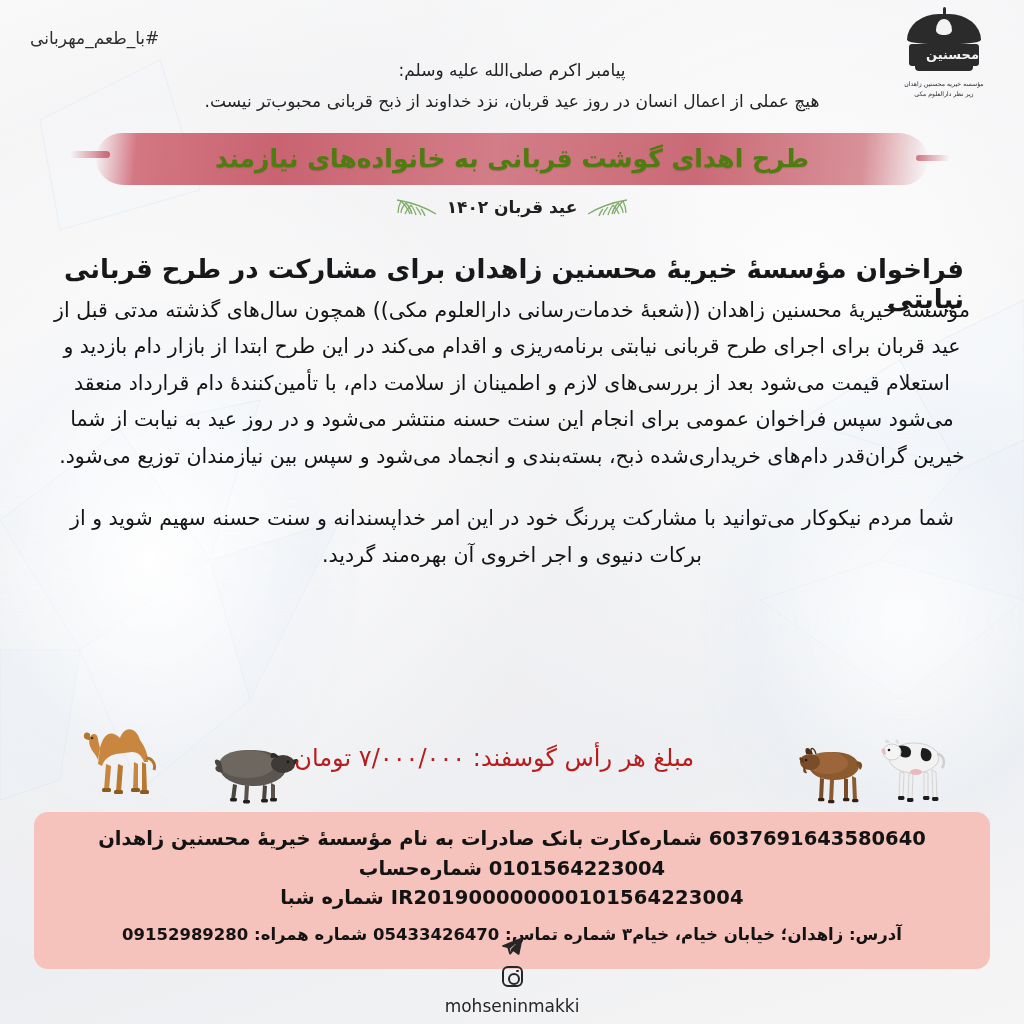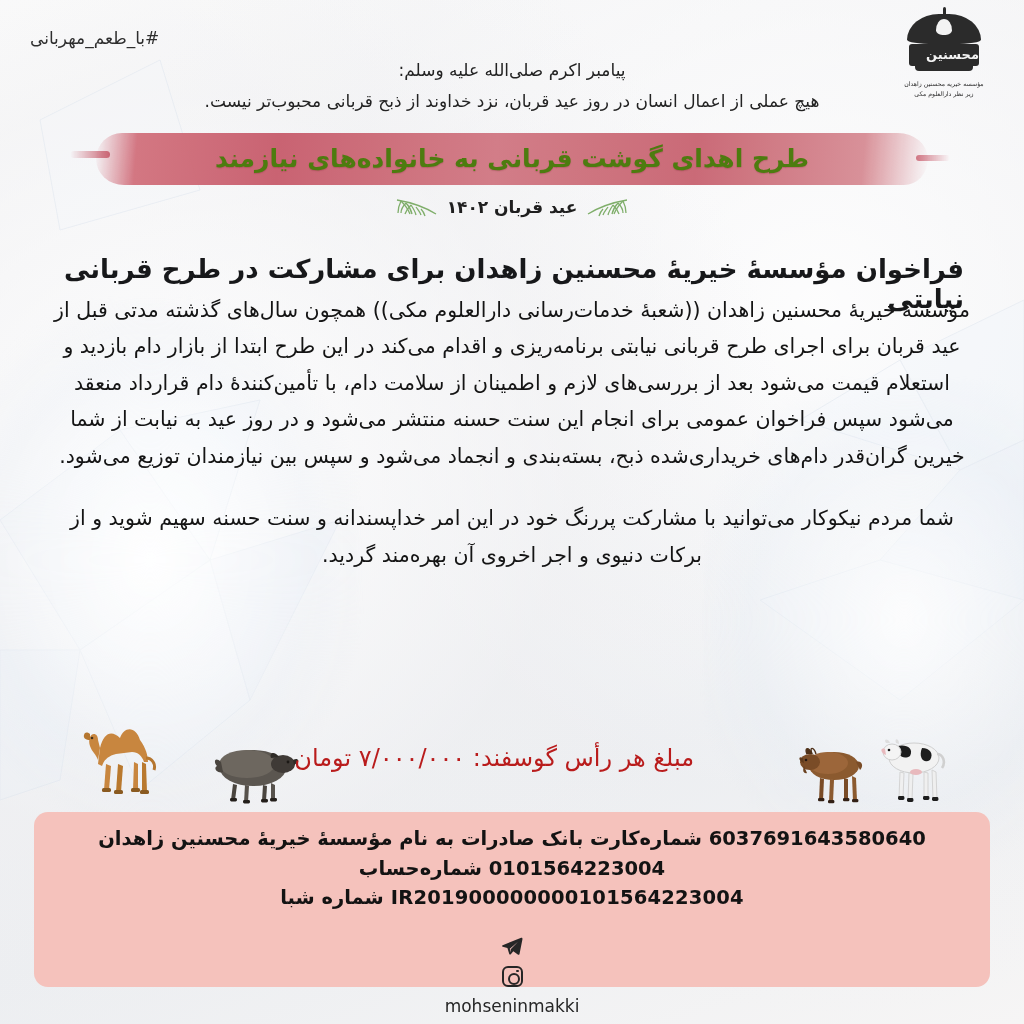--- a/index.html
+++ b/index.html
@@ -209,21 +209,21 @@
     font-size: 24px;
     font-weight: normal;
     color: #b91c1c;
     direction: rtl;
   }
 
   
   .panel {
     position: absolute;
     left: 34px; right: 34px; top: 812px;
-    height: 175px;
+    height: 157px;
     background: #f5c2bc;
     border-radius: 14px;
     padding: 12px 20px 8px;
     direction: rtl;
   }
   .panel .row {
     text-align: center;
     font-size: 19.5px;
     font-weight: bold;
     color: #131313;
@@ -456,20 +456,21 @@
     <span>شماره‌کارت بانک صادرات به نام مؤسسهٔ خیریهٔ محسنین زاهدان</span>
   </div>
   <div class="row">
     <span class="num">0101564223004</span>
     <span>شماره‌حساب</span>
   </div>
   <div class="row">
     <span class="num">IR201900000000101564223004</span>
     <span>شماره شبا</span>
   </div>
+  <div class="addr">آدرس: زاهدان؛ خیابان خیام، خیام۳ شماره تماس: 05433426470 شماره همراه: 09152989280</div>
 </div>
 
 <div class="footer">
   <span class="tg-icon">
     <svg width="22" height="22" viewBox="0 0 24 24">
         <path d="M22 3 L1.8 11.2 C1 11.5 1 12.6 1.9 12.8 L7 14.3 L9 20.6 C9.3 21.4 10.2 21.5 10.7 20.9 L13.4 17.8 L18.3 21.4 C19 21.9 20 21.5 20.2 20.6 L23.4 4.5 C23.6 3.4 22.9 2.6 22 3 Z M9.6 14.9 L18.6 7.3 L10.6 15.5 L10.3 19 Z" fill="#262626"></path>
       </svg>
   </span>
   <span class="ig-icon"></span>
   <span class="handle">mohseninmakki</span>

